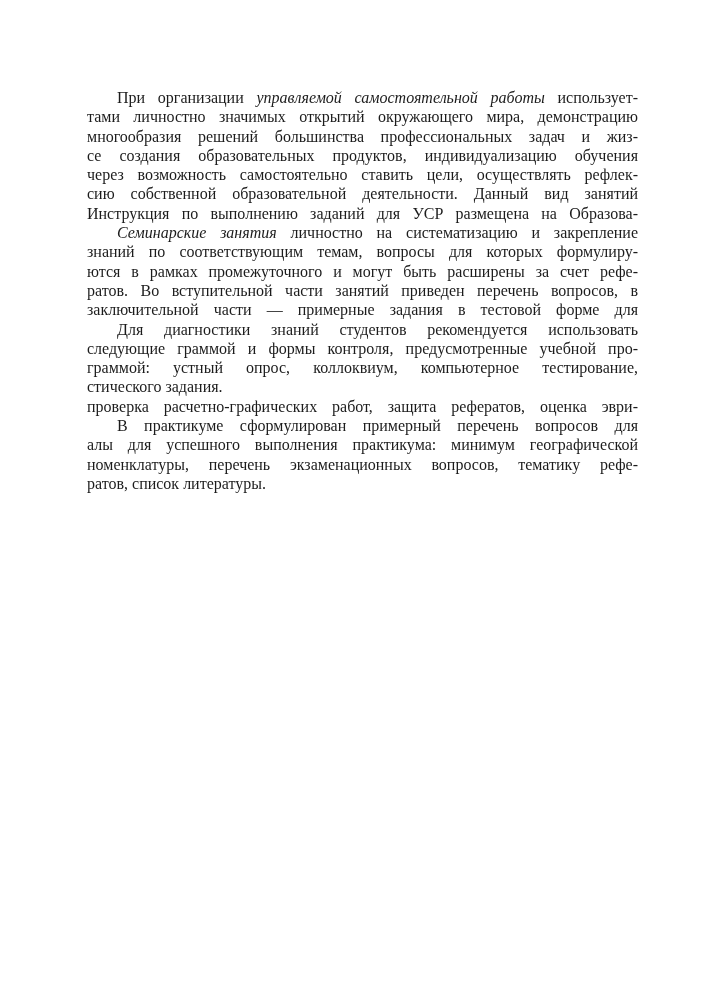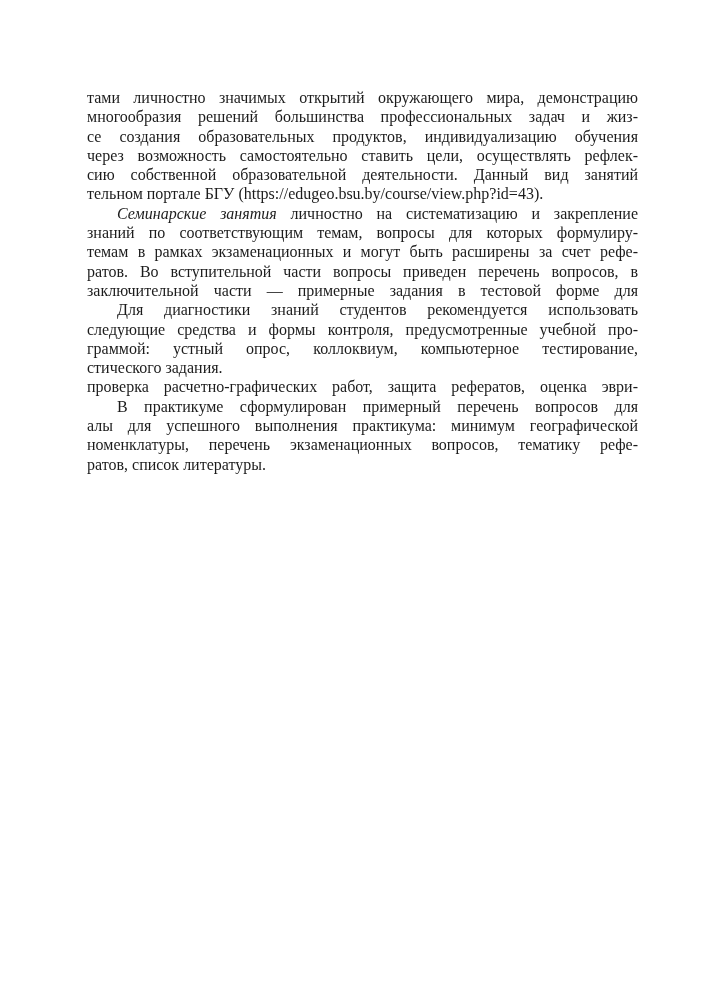--- a/index.html
+++ b/index.html
@@ -43,39 +43,40 @@
     font-style: italic;
   }
 </style>
 </head>
 <body>
 
 <div class="page">
   <div class="text-block">
 
     <div class="para">
+      <div class="line indent"><span>При организации </span><span class="it">управляемой самостоятельной работы</span><span> использует-</span></div>
       <div class="line">тами личностно значимых открытий окружающего мира, демонстрацию</div>
       <div class="line">многообразия решений большинства профессиональных задач и жиз-</div>
       <div class="line">се создания образовательных продуктов, индивидуализацию обучения</div>
       <div class="line">через возможность самостоятельно ставить цели, осуществлять рефлек-</div>
       <div class="line">сию собственной образовательной деятельности. Данный вид занятий</div>
-      <div class="line last">тельном портале БГУ (https://edugeo.bsu.by/course/view.php?id=43).</div>
+      <div class="line">Инструкция по выполнению заданий для УСР размещена на Образова-</div>
     </div>
 
     <div class="para">
       <div class="line indent"><span class="it">Семинарские занятия</span><span> личностно на систематизацию и закрепление</span></div>
       <div class="line">знаний по соответствующим темам, вопросы для которых формулиру-</div>
-      <div class="line">темам в рамках экзаменационных и могут быть расширены за счет рефе-</div>
-      <div class="line">ратов. Во вступительной части вопросы приведен перечень вопросов, в</div>
+      <div class="line">ются в рамках промежуточного и могут быть расширены за счет рефе-</div>
+      <div class="line">ратов. Во вступительной части занятий приведен перечень вопросов, в</div>
       <div class="line">заключительной части — примерные задания в тестовой форме для</div>
     </div>
 
     <div class="para">
       <div class="line indent">Для диагностики знаний студентов рекомендуется использовать</div>
-      <div class="line">следующие средства и формы контроля, предусмотренные учебной про-</div>
+      <div class="line">следующие граммой и формы контроля, предусмотренные учебной про-</div>
       <div class="line">граммой: устный опрос, коллоквиум, компьютерное тестирование,</div>
       <div class="line last">стического задания.</div>
       <div class="line">проверка расчетно-графических работ, защита рефератов, оценка эври-</div>
     </div>
 
     <div class="para">
       <div class="line indent">В практикуме сформулирован примерный перечень вопросов для</div>
       <div class="line">алы для успешного выполнения практикума: минимум географической</div>
       <div class="line">номенклатуры, перечень экзаменационных вопросов, тематику рефе-</div>
       <div class="line last">ратов, список литературы.</div>

